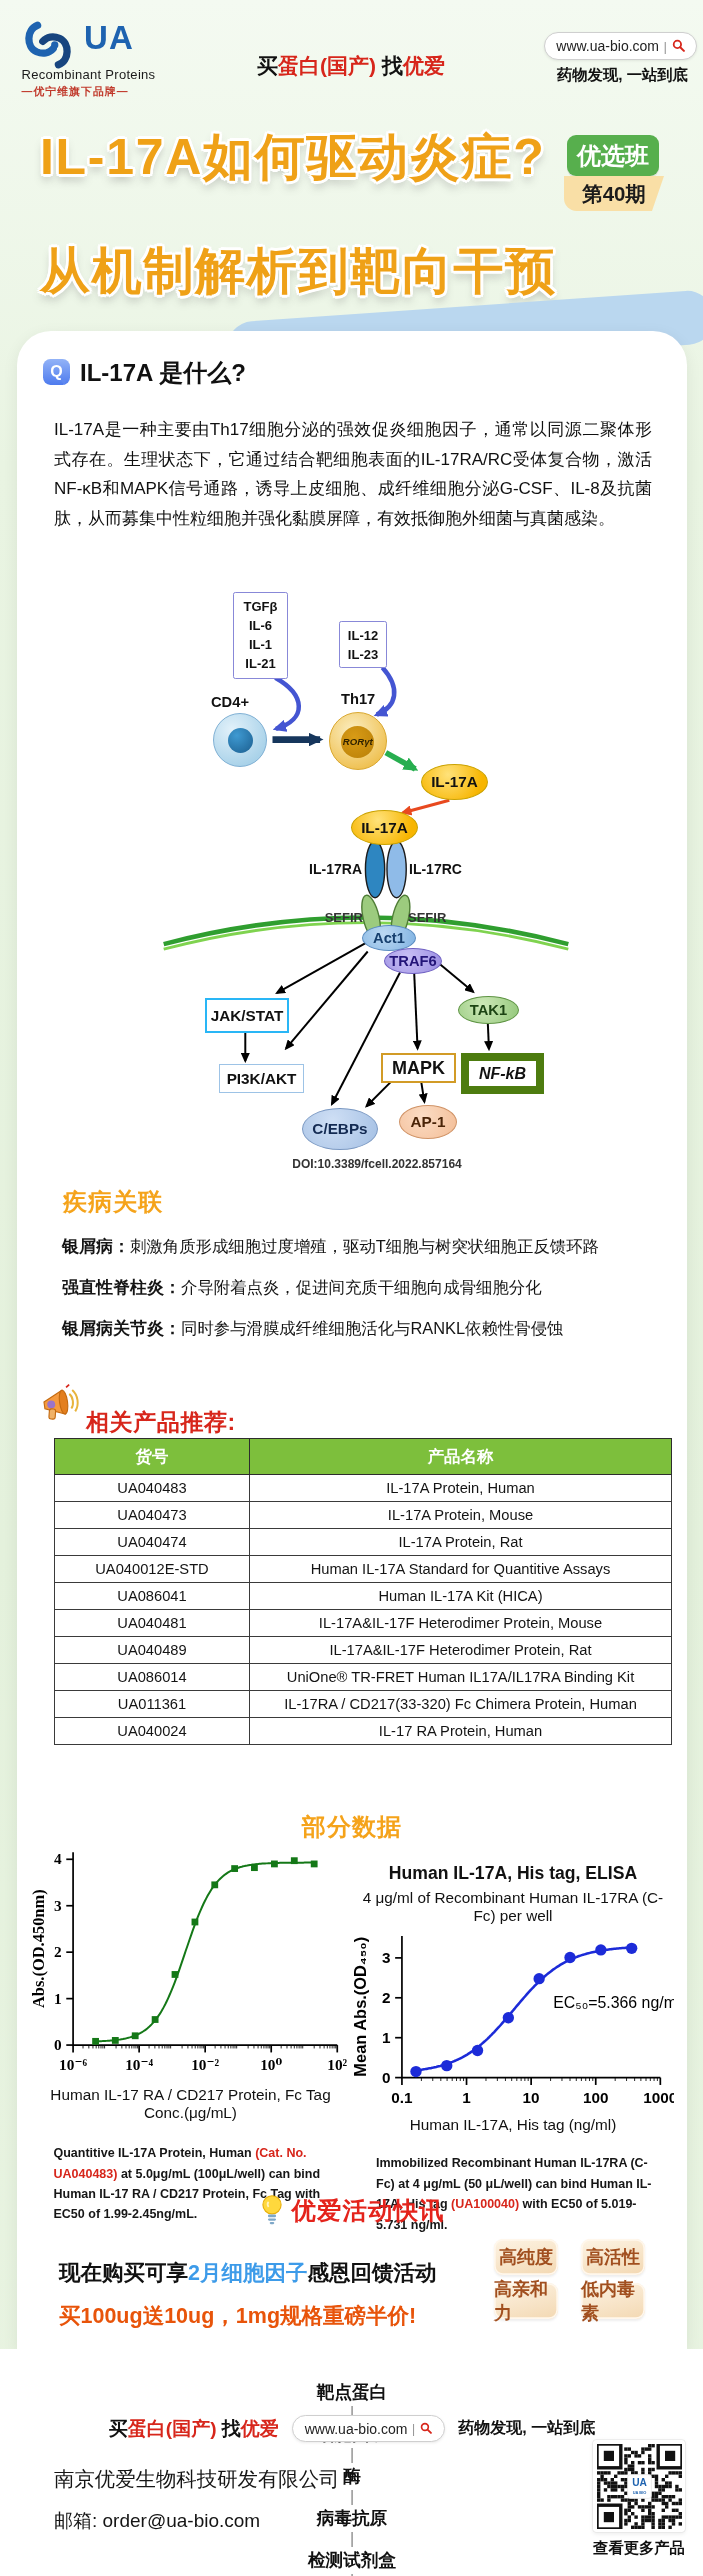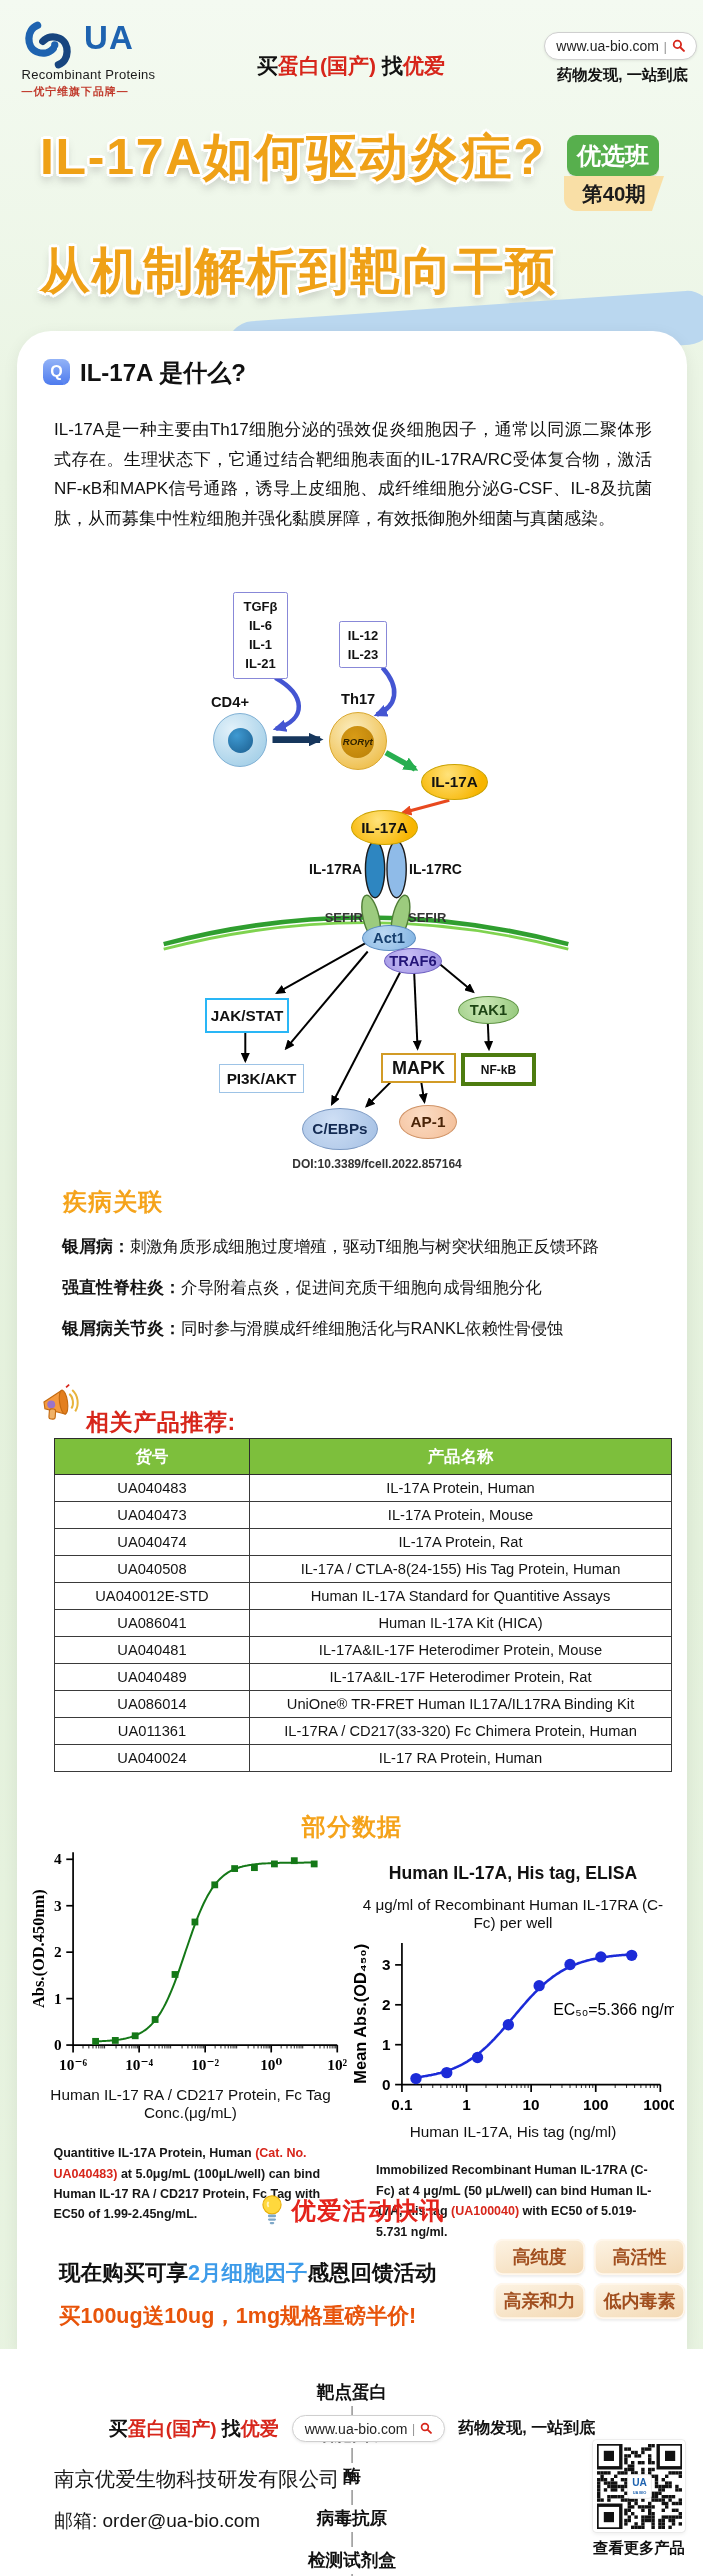--- a/index.html
+++ b/index.html
@@ -56,29 +56,29 @@
   .doi{position:absolute;font-size:12px;font-weight:bold;color:#333;text-align:center;}
   
   table.products{border-collapse:collapse;width:618px;background:#fff;}
   table.products th{background:#7dbf3c;color:#fff;font-size:16.4px;font-weight:800;height:33px;
         border:1.1px solid #2d2d2d;}
   table.products td{font-size:14.7px;color:#141414;text-align:center;height:26px;
         border:0.8px solid #3a3a3a;padding:0 4.5px;}
   table.products{border:1.4px solid #242424;}
   
   .chart-title{font-size:17.6px;font-weight:800;text-align:center;}
-  .chart-sub{font-size:15.3px;text-align:center;margin-top:12px;}
+  .chart-sub{font-size:15.3px;text-align:center;margin-top:5px;}
   .xlabel{font-size:15.3px;text-align:center;color:#111;}
   .caption{font-size:12.5px;font-weight:bold;line-height:20.4px;color:#161616;}
   
   .promo-h{font-size:24.4px;font-weight:900;color:#e4231b;letter-spacing:1.1px;}
   .promo-l1{font-size:21.5px;font-weight:800;color:#111;}
   .promo-l1 .blue{color:#3d9be9;}
   .promo-l2{font-size:21.5px;font-weight:800;color:#e8540a;}
-  .pbadge{width:91px;height:36px;border-radius:9px;display:flex;align-items:center;justify-content:center;
+  .pbadge{width:64px;height:36px;border-radius:9px;display:flex;align-items:center;justify-content:center;
           background:linear-gradient(165deg,#fdf4e5,#f3d8b2);color:#a14f1f;font-size:18px;font-weight:800;
           box-shadow:inset 0 0 0 1.7px #fff7ec,0 1.1px 2.3px rgba(0,0,0,.07);}
   
   .footer{background:#fff;}
   .fnav{font-size:17.6px;font-weight:bold;color:#111;display:flex;justify-content:center;align-items:center;}
   .fnav .sep{color:#888;font-weight:normal;margin:0 11.3px;font-size:16px;}
   .fslogan{font-size:19px;font-weight:800;}
   .company{font-size:20.4px;color:#151515;}
   .email{font-size:19px;color:#151515;}
   .qr-cap{font-size:15.3px;font-weight:bold;text-align:center;color:#111;}
@@ -204,21 +204,21 @@
   <div class="pw-label" style="left:161px;top:324px;width:43px;text-align:right;font-weight:600;font-size:13px;color:#333;">SEFIR</div>
   <div class="pw-label" style="left:249px;top:324px;font-weight:600;font-size:13px;color:#333;">SEFIR</div>
 
   <div class="pw-ell" style="left:203px;top:339px;width:52px;height:24px;background:radial-gradient(circle at 40% 30%,#bcd9f2,#7fb2e2);border:0.8px solid #5a8cc0;font-size:14.7px;color:#17406e;">Act1</div>
   <div class="pw-ell" style="left:225px;top:362px;width:56px;height:24px;background:radial-gradient(circle at 40% 30%,#c8bff5,#978ae0);border:0.8px solid #6f60c2;font-size:14.7px;color:#231478;">TRAF6</div>
   <div class="pw-ell" style="left:299px;top:410px;width:59px;height:26px;background:radial-gradient(circle at 40% 30%,#cde8b8,#92c779);border:0.8px solid #5e9443;font-size:14.7px;color:#1c4413;">TAK1</div>
 
   <div class="pw-rect" style="left:46px;top:412px;width:80px;height:31px;border:2px solid #29b6f6;font-size:15.3px;">JAK/STAT</div>
   <div class="pw-rect" style="left:60px;top:478px;width:83px;height:27px;border:1.4px solid #9dc3e6;font-size:15.3px;">PI3K/AKT</div>
   <div class="pw-rect" style="left:222px;top:467px;width:71px;height:26px;border:2px solid #d29b26;font-size:18px;">MAPK</div>
-  <div class="pw-rect" style="left:302px;top:467px;width:67px;height:25px;border:4px solid #4d7c0f;font-size:12px;">NF-kB</div>
+  <div class="pw-rect" style="left:302px;top:467px;width:67px;height:25px;border:8px solid #4d7c0f;font-size:16px;font-style:italic;">NF-kB</div>
 
   <div class="pw-ell" style="left:143px;top:522px;width:74px;height:40px;background:radial-gradient(circle at 40% 30%,#cfdff5,#a3bfe3);border:0.8px solid #7a98c2;font-size:15.3px;color:#132a52;">C/EBPs</div>
   <div class="pw-ell" style="left:240px;top:519px;width:56px;height:32px;background:radial-gradient(circle at 40% 30%,#fbdcc4,#f3bd96);border:0.8px solid #d09468;font-size:15.3px;color:#4a2408;">AP-1</div>
 
   <div class="doi" style="left:116px;top:571px;width:204px;">DOI:10.3389/fcell.2022.857164</div>
 </div>
 
 <div class="abs orange-h" style="left:63px;top:1186px;">疾病关联</div>
 <div class="abs disease" style="left:62px;top:1235px;width:595px;">
   <b>银屑病：</b><span>刺激角质形成细胞过度增殖，驱动T细胞与树突状细胞正反馈环路</span>
@@ -253,24 +253,20 @@
         <td>UA040483</td>
         <td>IL-17A Protein, Human</td>
       </tr>
       <tr>
         <td>UA040473</td>
         <td>IL-17A Protein, Mouse</td>
       </tr>
       <tr>
         <td>UA040474</td>
         <td>IL-17A Protein, Rat</td>
-      </tr>
-      <tr>
-        <td>UA040508</td>
-        <td>IL-17A / CTLA-8(24-155) His Tag Protein, Human</td>
       </tr>
       <tr>
         <td>UA040012E-STD</td>
         <td>Human IL-17A Standard for Quantitive Assays</td>
       </tr>
       <tr>
         <td>UA086041</td>
         <td>Human IL-17A Kit (HICA)</td>
       </tr>
       <tr>

